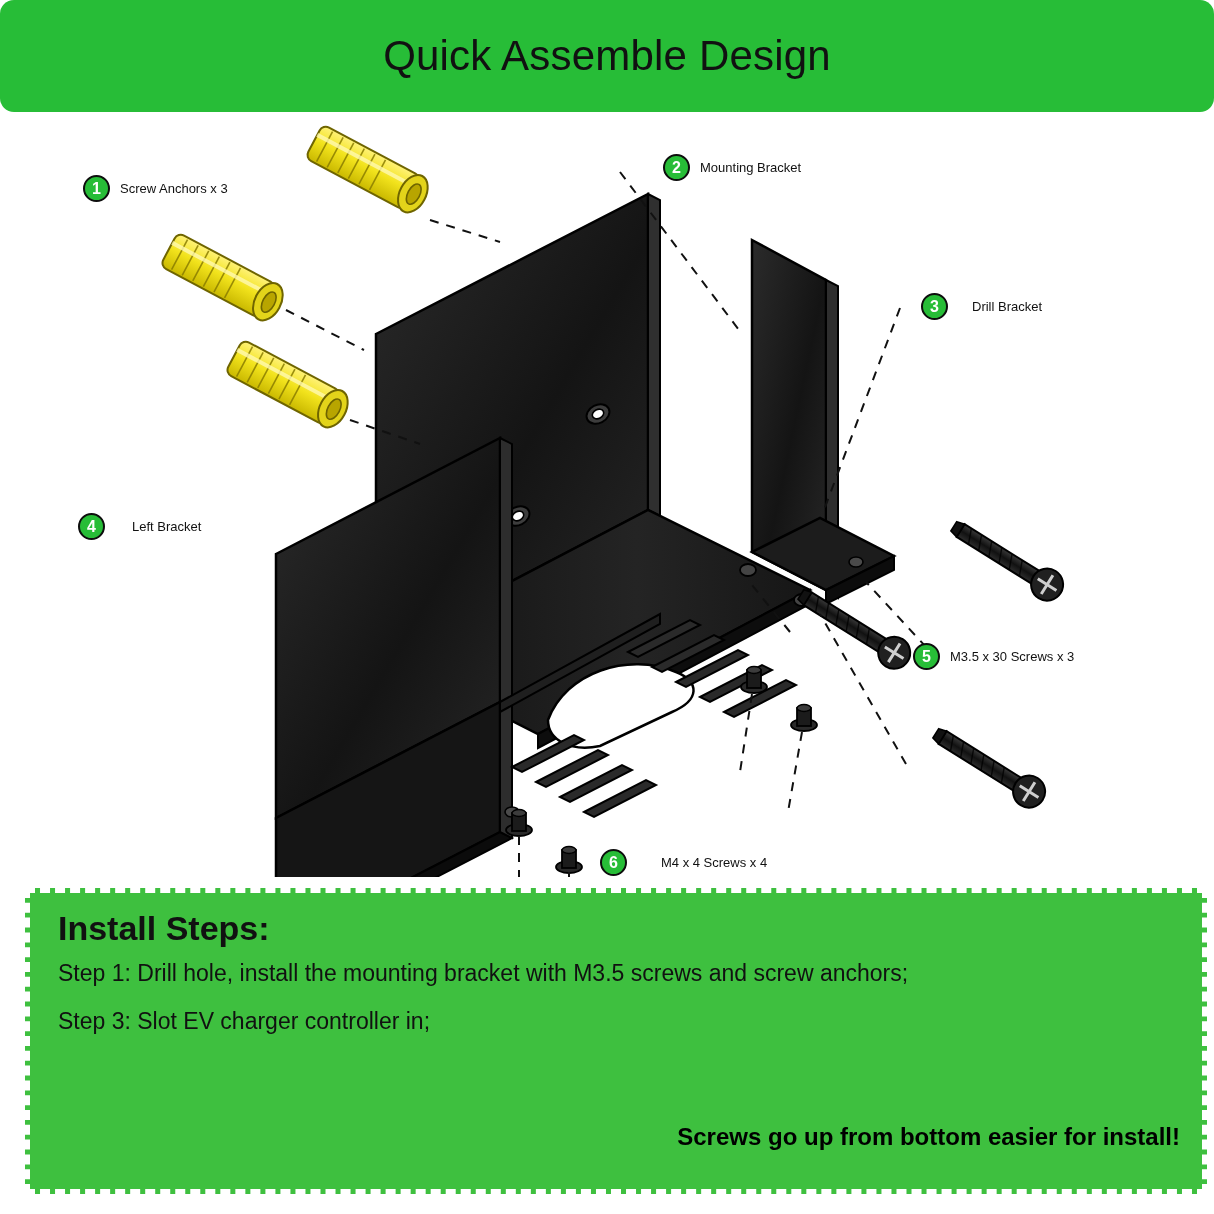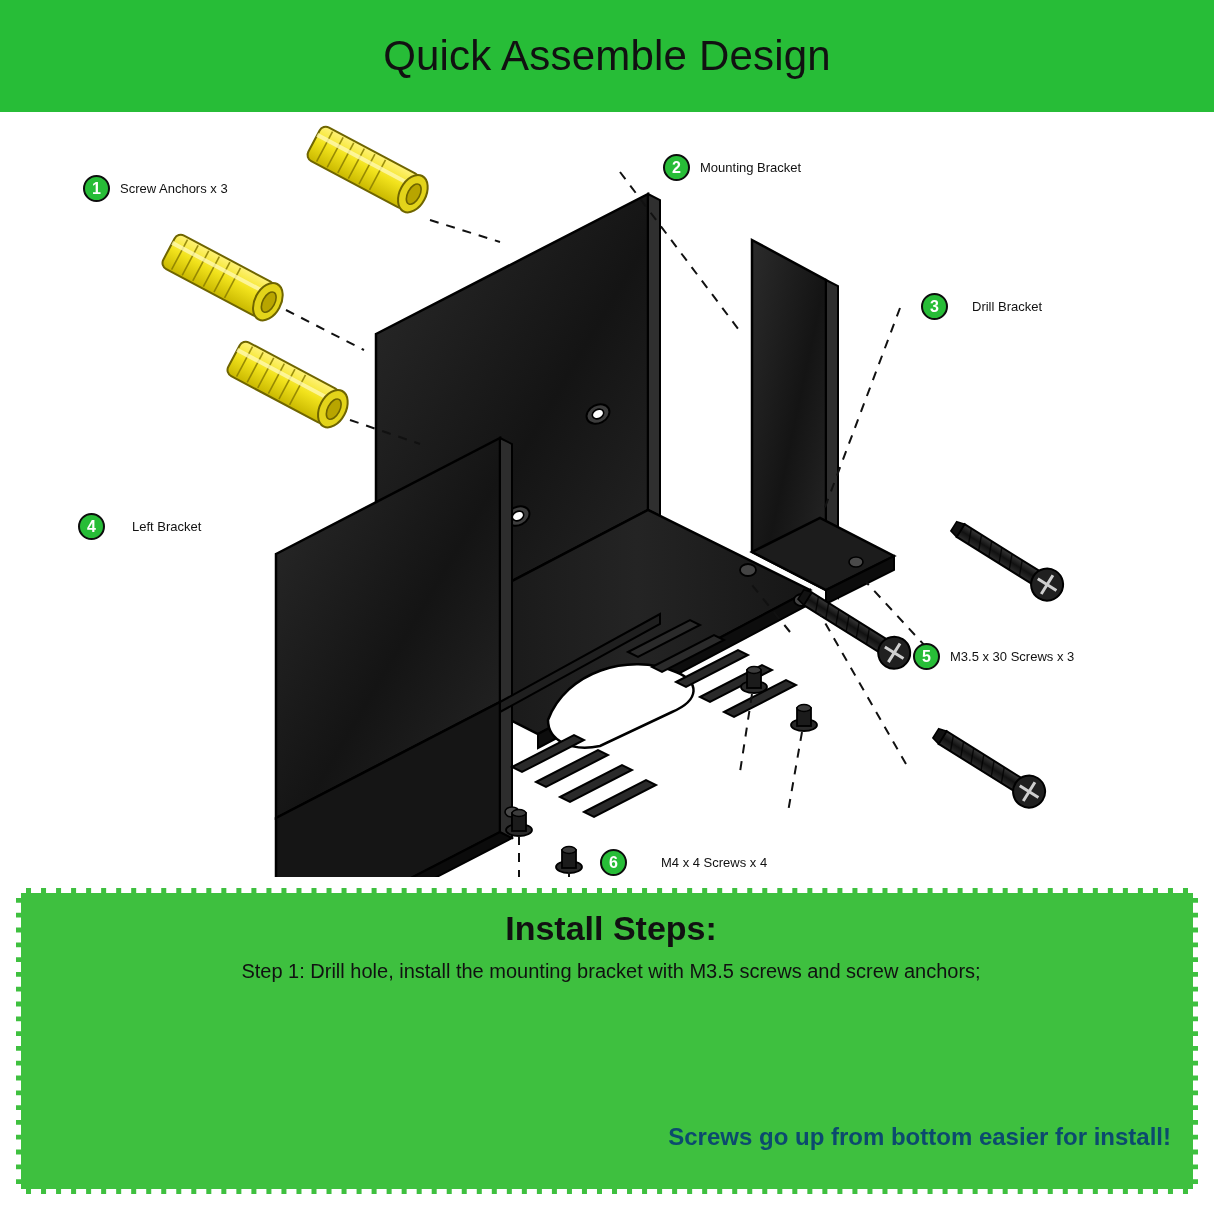--- a/index.html
+++ b/index.html
@@ -16,21 +16,21 @@
     width: 1214px; height: 1214px;
     background: #ffffff;
   }
 
   
   .header {
     position: absolute;
     left: 0; top: 0;
     width: 1214px; height: 112px;
     background: #27bd37;
-    display: flex; align-items: center; justify-content: center;
+    display: flex; align-items: center; justify-content: center; border-radius: 14px;
   }
   .header-title {
     font-size: 42px;
     color: #111111;
     font-weight: 400;
     letter-spacing: 0.2px;
   }
 
   
   .stage {
@@ -56,41 +56,40 @@
     display: flex; align-items: center; justify-content: center;
     line-height: 1;
   }
   .callout-label {
     font-size: 13px; color: #111111;
   }
 
   
   .steps-panel {
     position: absolute;
-    left: 16px; top: 888px;
+    left: 25px; top: 888px;
     width: 1182px; height: 306px;
     background: #3ec03f;
     border: 5px dashed #ffffff;
     padding: 12px 20px 10px 22px;
-    text-align: center;
   }
   .steps-title {
     font-size: 34px; font-weight: bold; color: #111111;
     margin: 4px 0 12px 6px;
   }
   .step-line {
-    font-size: 20px; color: #111111;
+    font-size: 23px; color: #111111;
     margin: 0 0 22px 6px;
     line-height: 1.15;
   }
   .step-line.indent { margin-left: 100px; margin-bottom: 22px; }
   .highlight {
     position: absolute;
     right: 22px; bottom: 38px;
-    font-size: 24px; font-weight: bold; color: #0c4a6e;
+    font-size: 24px; font-weight: bold; color: #000000;
     white-space: nowrap;
   }
 </style>
 </head>
 <body>
 
 <div id="page">
 
   <div class="header">
     <div class="header-title">Quick Assemble Design</div>
@@ -337,16 +336,17 @@
 
     <div class="callout" style="left:600px; top:737px;">
       <span class="badge">6</span>
       <span class="callout-label" style="margin-left:24px;">M4 x 4 Screws x 4</span>
     </div>
   </div>
 
   <div class="steps-panel">
     <div class="steps-title">Install Steps:</div>
     <div class="step-line">Step 1: Drill hole, install the mounting bracket with M3.5 screws and screw anchors;</div>
+    <div class="step-line">Step 3: Slot EV charger controller in;</div>
     <div class="highlight">Screws go up from bottom easier for install!</div>
   </div>
 
 </div>
 
 </body></html>

